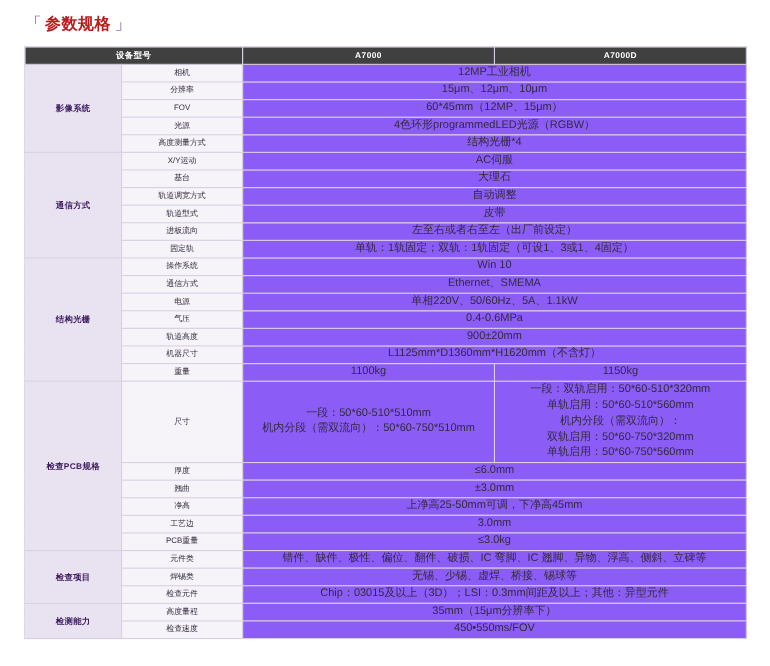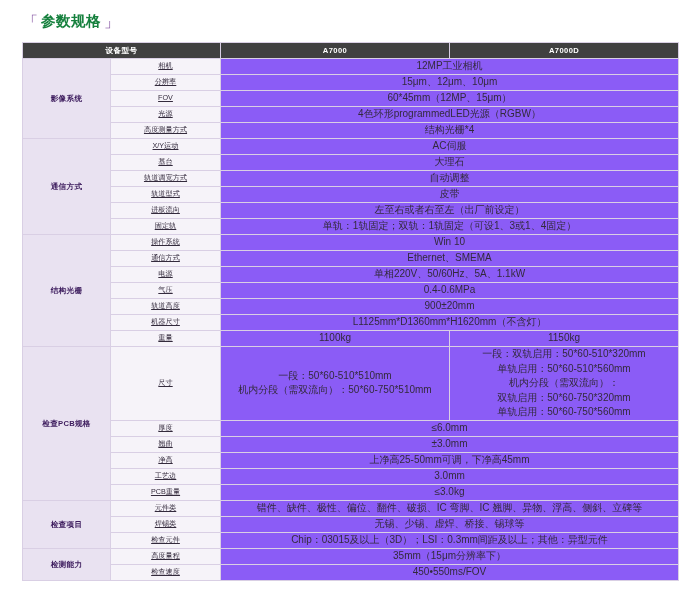--- a/index.html
+++ b/index.html
@@ -32,21 +32,21 @@
   }
   .title-bracket {
     font-size: 15px;
     color: #6b2f8f;
     line-height: 1;
     padding: 0 1px;
   }
   .title-text {
     font-size: 14.5px;
     font-weight: bold;
-    color: #15803d;
+    color: #b91c1c;
     letter-spacing: 0.5px;
     padding: 0 2px;
   }
   
   table.spec {
     position: absolute;
     left: 22px;
     top: 42px;
     width: 656px;
     border-collapse: collapse;
@@ -83,21 +83,20 @@
     font-weight: bold;
     font-size: 7.6px;
     color: #3b1a5c;
     letter-spacing: 0.3px;
     margin-left: 30px;
   }
   td.item {
     background: #f6f3f9;
     font-size: 7.2px;
     color: #332a3c;
-    text-decoration: underline;
   }
   td.val {
     background: #8b5cf6;
     font-size: 10px;
     color: #332a3c;
     padding: 2px 4px;
   }
   tr.r {
     height: 16px;
   }

